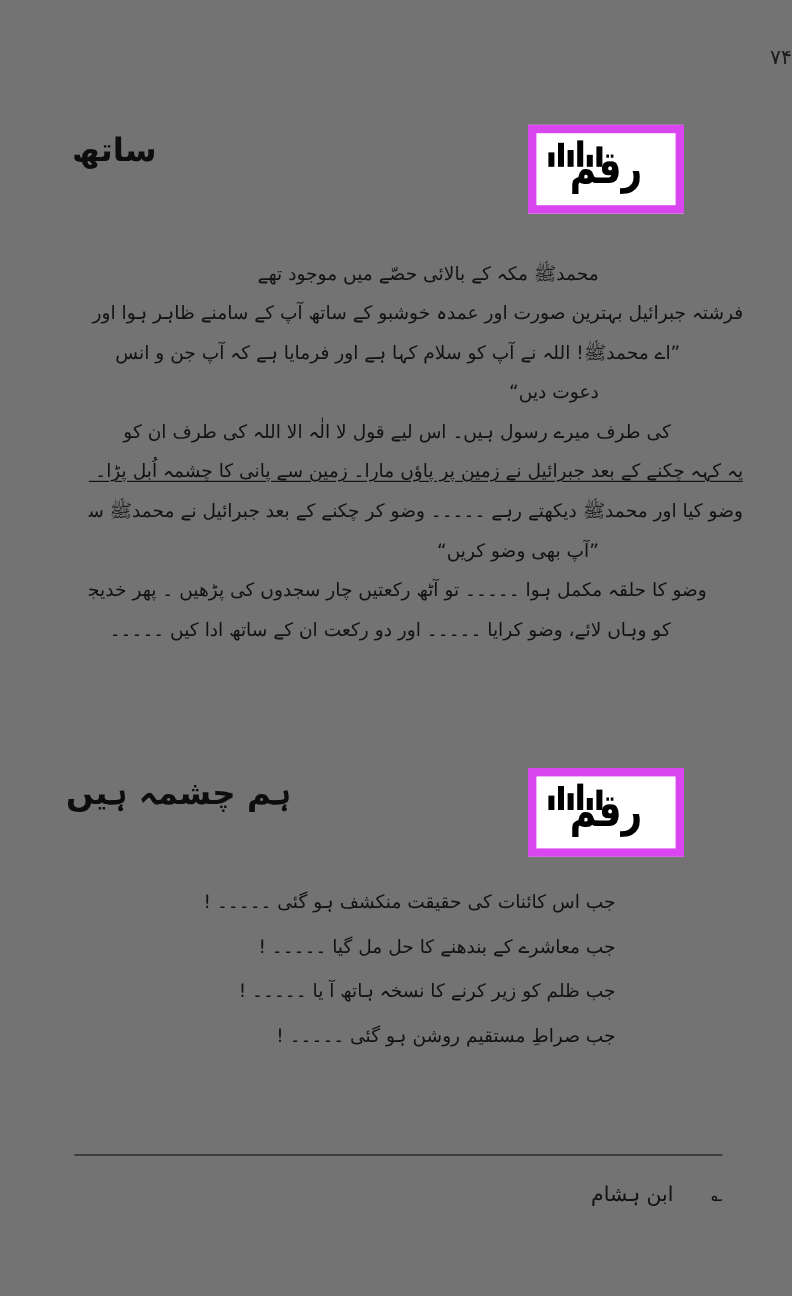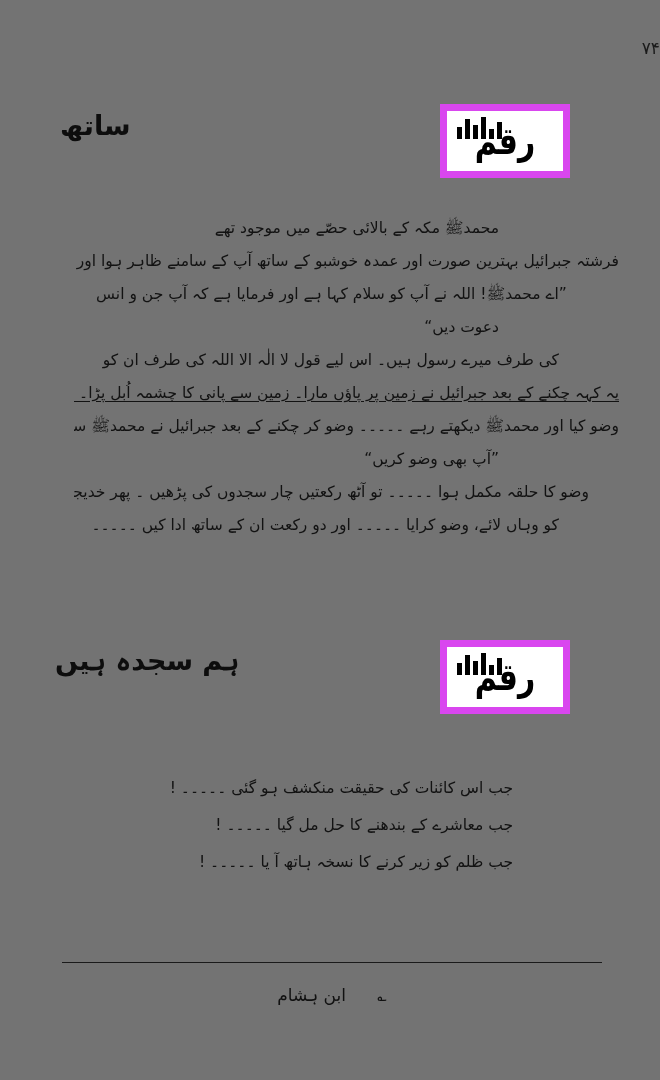--- a/index.html
+++ b/index.html
@@ -139,21 +139,21 @@
     left: 55px;
     font-size: 27px;
     font-weight: 600;
     color: #0d0d0d;
     direction: rtl;
   }
 
   
   .verse-list {
     position: absolute;
-    top: 770px;
+    top: 734px;
     left: 58px;
     width: 545px;
     direction: rtl;
     text-align: right;
     font-size: 15.5px;
     line-height: 37px;
     color: #121212;
   }
   .verse-line {
     display: block;
@@ -168,21 +168,20 @@
     left: 62px;
     width: 540px;
     border-top: 1.6px solid #1a1a1a;
   }
   .attribution {
     position: absolute;
     top: 985px;
     left: 62px;
     width: 540px;
     direction: rtl;
-    text-align: center;
     font-size: 17px;
     color: #111111;
   }
   .attribution .mark {
     display: inline-block;
     margin-left: 26px;
     font-size: 16px;
   }
 </style>
 </head>
@@ -214,40 +213,41 @@
     <span class="body-line indent-3">”اے محمدﷺ! اللہ نے آپ کو سلام کہا ہے اور فرمایا ہے کہ آپ جن و انس</span>
     <span class="body-line indent-1">دعوت دیں“</span>
     <span class="body-line indent-2">کی طرف میرے رسول ہیں۔ اس لیے قول لا الٰہ الا اللہ کی طرف ان کو</span>
     <span class="body-line underlined">یہ کہہ چکنے کے بعد جبرائیل نے زمین پر پاؤں مارا۔ زمین سے پانی کا چشمہ اُبل پڑا۔ جبرائیل نے</span>
     <span class="body-line">وضو کیا اور محمدﷺ دیکھتے رہے ۔۔۔۔۔ وضو کر چکنے کے بعد جبرائیل نے محمدﷺ سے کہا</span>
     <span class="body-line indent-1">”آپ بھی وضو کریں“</span>
     <span class="body-line indent-3">وضو کا حلقہ مکمل ہوا ۔۔۔۔۔ تو آٹھ رکعتیں چار سجدوں کی پڑھیں ۔ پھر خدیجہؓ</span>
     <span class="body-line indent-2">کو وہاں لائے، وضو کرایا ۔۔۔۔۔ اور دو رکعت ان کے ساتھ ادا کیں ۔۔۔۔۔</span>
   </div>
 
-  <div class="section-two-title">ہم سجدہ ہیں</div>
+  <div class="section-two-title">ہم چشمہ ہیں</div>
 
   <div class="emblem" id="emblem-bottom">
     <div class="emblem-bars">
       <i></i>
         <i></i>
         <i></i>
         <i></i>
         <i></i>
         <i></i>
     </div>
     <div class="emblem-inner">
       <span class="emblem-text rtl">رقم</span>
     </div>
   </div>
 
   <div class="verse-list">
     <span class="verse-line">جب اس کائنات کی حقیقت منکشف ہو گئی ۔۔۔۔۔ !</span>
     <span class="verse-line">جب معاشرے کے بندھنے کا حل مل گیا ۔۔۔۔۔ !</span>
     <span class="verse-line">جب ظلم کو زیر کرنے کا نسخہ ہاتھ آ یا ۔۔۔۔۔ !</span>
+    <span class="verse-line">جب صراطِ مستقیم روشن ہو گئی ۔۔۔۔۔ !</span>
   </div>
 
   <div class="footer-rule"></div>
 
   <div class="attribution">
     <span class="mark">؎</span>
     <span>ابن ہشام</span>
   </div>
 
 </div>

